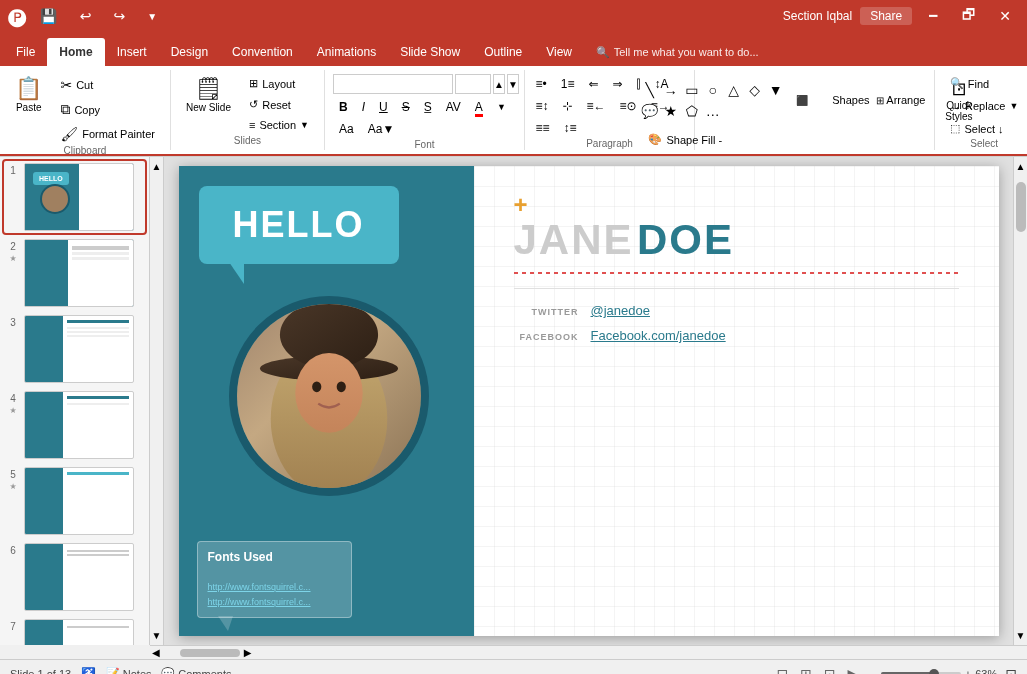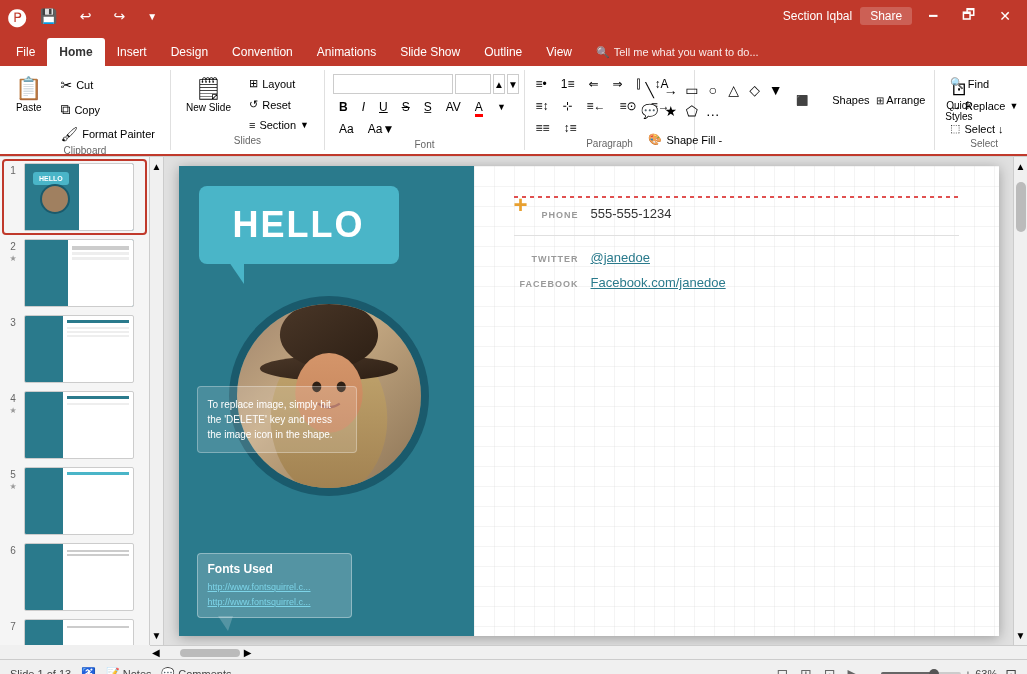--- a/index.html
+++ b/index.html
@@ -326,21 +326,21 @@
       bottom: -14px;
       left: 20px;
       border-left: 10px solid transparent;
       border-right: 5px solid transparent;
       border-top: 15px solid rgba(255,255,255,0.2);
     }
     .fonts-used-title {
       color: white;
       font-size: 12px;
       font-weight: bold;
-      margin-bottom: 4px;
+      margin-bottom: 16px;
     }
     .fonts-used-links {
       color: #7dd4e8;
       font-size: 9px;
       text-decoration: underline;
       line-height: 1.6;
     }
 
     
     .slide-right {
@@ -918,45 +918,42 @@
               <ellipse cx="50" cy="58" rx="22" ry="26" fill="url(#skinGrad)"></ellipse>
 
               <ellipse cx="42" cy="54" rx="3" ry="3.5" fill="#2d1f14"></ellipse>
               <ellipse cx="58" cy="54" rx="3" ry="3.5" fill="#2d1f14"></ellipse>
 
               <path d="M43 65 Q50 70 57 65" stroke="#a06050" stroke-width="1.5" fill="none"></path>
             </svg>
           </div>
         </div>
 
-        <div class="instructions-box">
-          <span>To replace image, simply hit the 'DELETE' key and press the image icon in the shape.</span>
-        </div>
 
         <div class="fonts-used-box">
           <div class="fonts-used-rect">
             <div class="fonts-used-title">Fonts Used</div>
             <div class="fonts-used-links">http://www.fontsquirrel.c...</div>
             <div class="fonts-used-links">http://www.fontsquirrel.c...</div>
           </div>
         </div>
 
       </div>
 
       <div class="slide-right">
 
         <div class="plus-icon">+</div>
 
+        <div class="name-display" style="padding-top:20px;">
+          <span class="name-jane">JANE</span>
+          <span class="name-doe">DOE</span>
+        </div>
         <div class="name-underline"></div>
 
 
-        <div class="contact-row">
-          <span class="contact-label">PHONE</span>
-          <span class="contact-value">555-555-1234</span>
-        </div>
 
 
 
         <hr class="divider-line">
 
         <div class="contact-row">
           <span class="contact-label">TWITTER</span>
           <span class="contact-link">@janedoe</span>
         </div>
 

